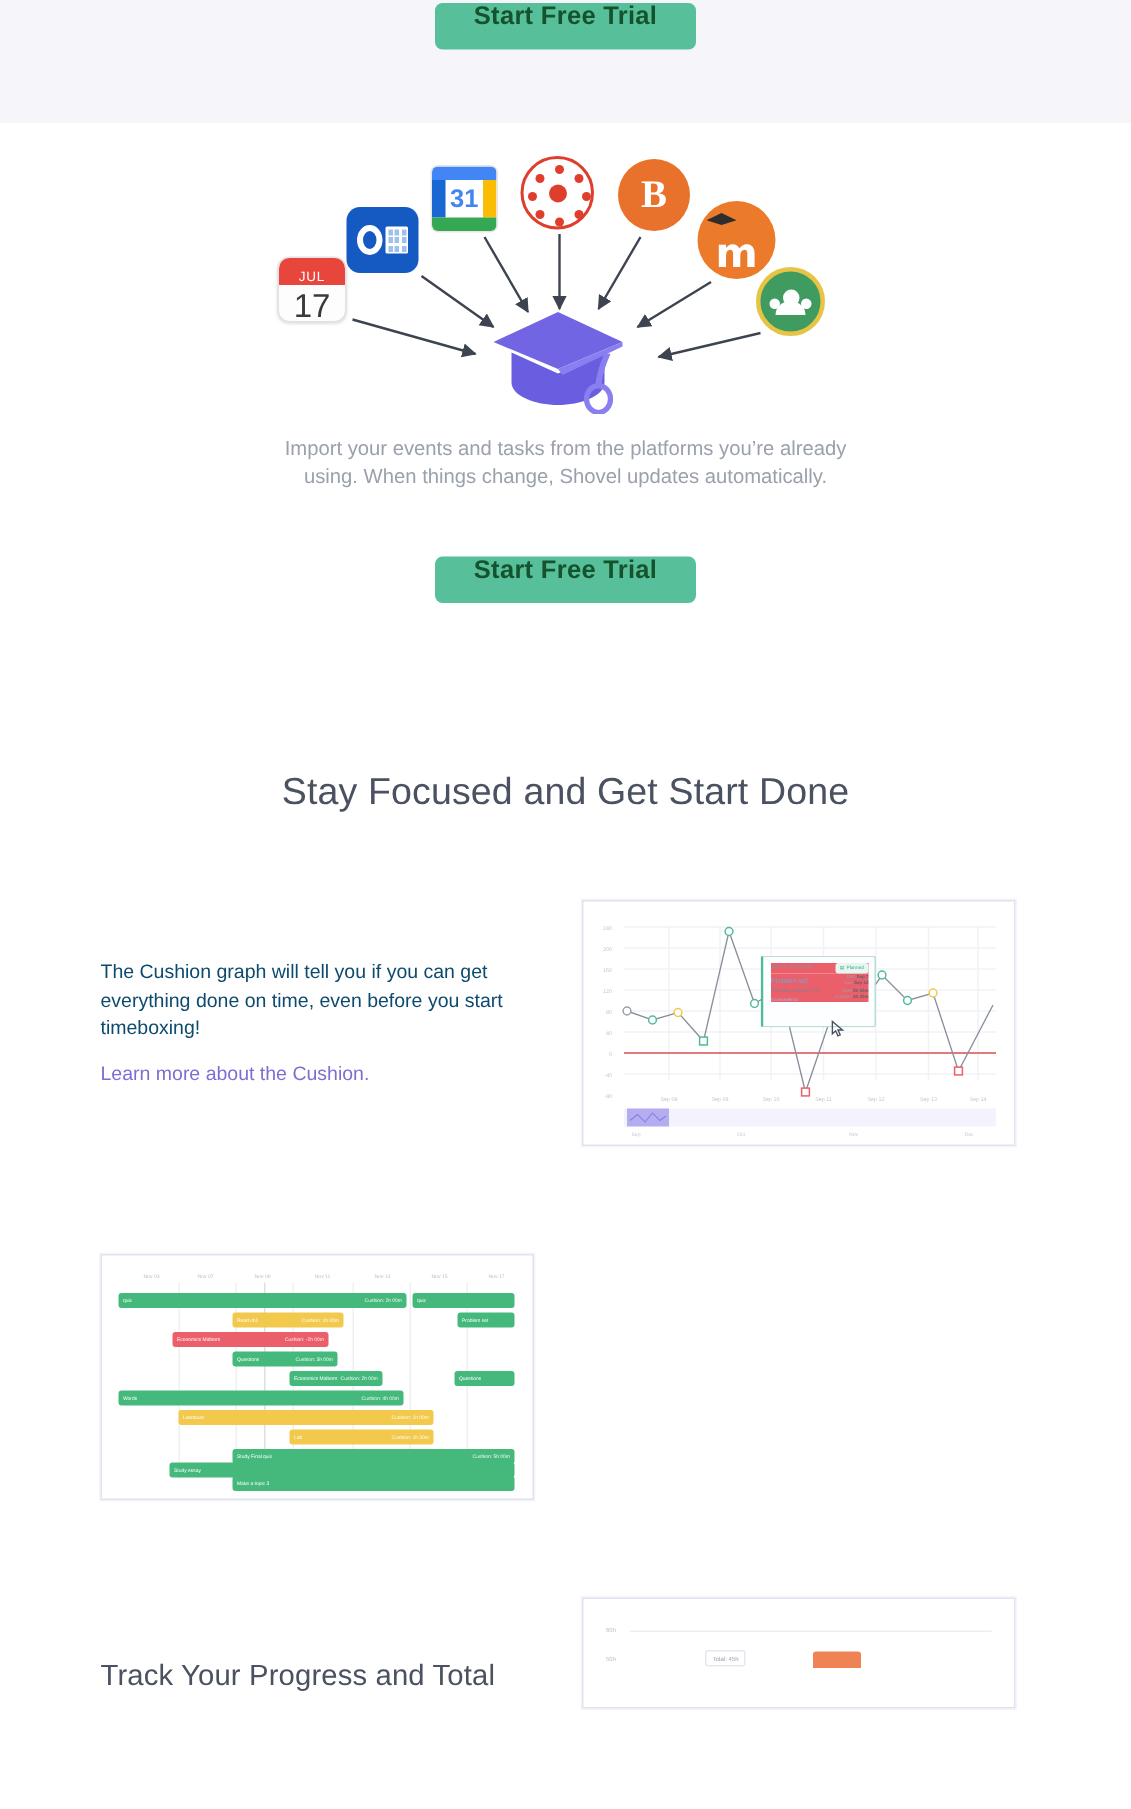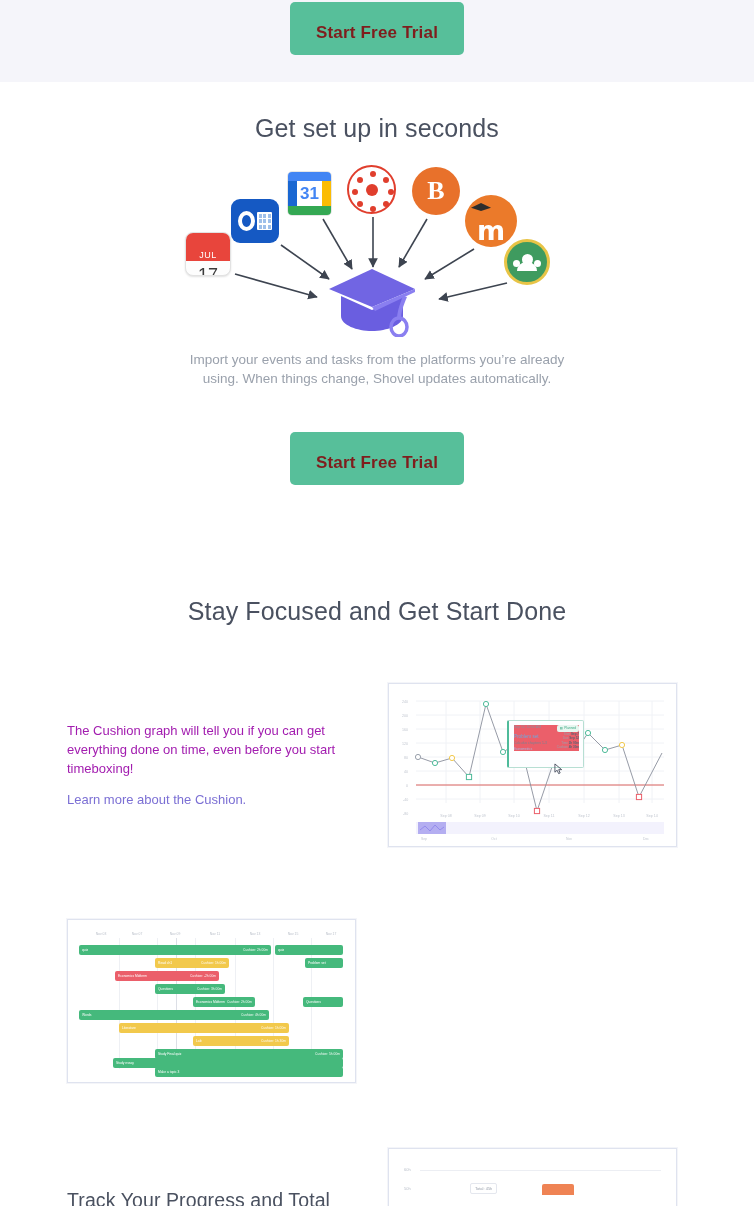--- a/index.html
+++ b/index.html
@@ -17,27 +17,27 @@
     height: 82px;
     width: 100%;
     display: flex;
     justify-content: center;
     align-items: flex-start;
     padding-top: 2px;
   }
 
   .cta-btn {
     background: #57bf9a;
-    color: #7f1d1d;
+    color: #14532d;
     border: none;
     border-radius: 5px;
     font-size: 17px;
     font-weight: bold;
     letter-spacing: .2px;
-    padding: 22px 26px 12px;
+    padding: 0 26px 12px;
     cursor: pointer;
     font-family: "Liberation Sans", sans-serif;
     line-height: 1.1;
   }
 
   .section { width: 100%; }
 
   h2.section-title {
     text-align: center;
     font-size: 25px;
@@ -57,22 +57,22 @@
   }
   .ico { position: absolute; }
 
   .ico-apple {
     left: 8px; top: 75px; width: 46px; height: 44px;
     background: #fdfdfd; border-radius: 8px;
     border: 1px solid #e2e2e2;
     box-shadow: 0 1px 2px rgba(0,0,0,.12);
     overflow: hidden;
   }
-  .ico-apple .m { background: #e8453c; color: #fff; font-size: 9px; text-align: center; padding: 17px 0 1px; letter-spacing: .5px; }
-  .ico-apple .d { text-align: center; font-size: 18px; color: #3b3b3b; line-height: 28px; }
+  .ico-apple .m { background: #e8453c; color: #fff; font-size: 9px; text-align: center; padding: 7px 0 1px; letter-spacing: .5px; }
+  .ico-apple .d { text-align: center; font-size: 22px; color: #3b3b3b; line-height: 28px; }
 
   .ico-outlook {
     left: 54px; top: 42px; width: 48px; height: 44px;
     background: #1559c3; border-radius: 9px;
     display: flex; align-items: center; justify-content: center;
   }
   .ico-outlook .o {
     width: 17px; height: 20px; border-radius: 50%;
     border: 4px solid #fff; margin-right: 2px;
   }
@@ -142,21 +142,21 @@
   .feature-row {
     display: flex; align-items: center;
     width: 620px; margin: 0 auto;
   }
   .row-1 { margin-top: 57px; }
   .row-2 { margin-top: 72px; }
   .row-3 { margin-top: 60px; }
 
   .copy { width: 295px; }
   .copy h3 { font-size: 19.5px; font-weight: normal; color: #4a5160; margin-bottom: 15px; letter-spacing: .1px; }
-  .copy p { font-size: 13px; line-height: 1.45; color: #a21caf; }
+  .copy p { font-size: 13px; line-height: 1.45; color: #0c4a6e; }
   .copy a { display: inline-block; margin-top: 13px; font-size: 13px; color: #7b6fd4; text-decoration: none; }
 
   .shot {
     border: 1px solid #dfe3ef;
     background: #fff;
     padding: 5px;
     box-shadow: 0 0 0 1px rgba(223,227,239,.35);
   }
   .shot-inner { background: #fff; position: relative; overflow: hidden; }
 
@@ -230,21 +230,20 @@
   .prog-grid .obar { position: absolute; background: #ef8354; border-radius: 2px 2px 0 0; }
 </style>
 </head>
 <body>
 
 <div class="band-top">
   <button class="cta-btn">Start Free Trial</button>
 </div>
 
 <section class="section">
-  <h2 class="section-title setup-title">Get set up in seconds</h2>
 
   <div class="integrations">
 
     <svg width="400" height="185" style="position:absolute;left:0;top:0">
       <defs>
         <marker id="ah" markerWidth="7" markerHeight="7" refX="5.5" refY="3" orient="auto">
           <path d="M0,0 L6,3 L0,6 z" fill="#3d4450"></path>
         </marker>
       </defs>
       <g stroke="#3d4450" stroke-width="1.6" fill="none" marker-end="url(#ah)">

